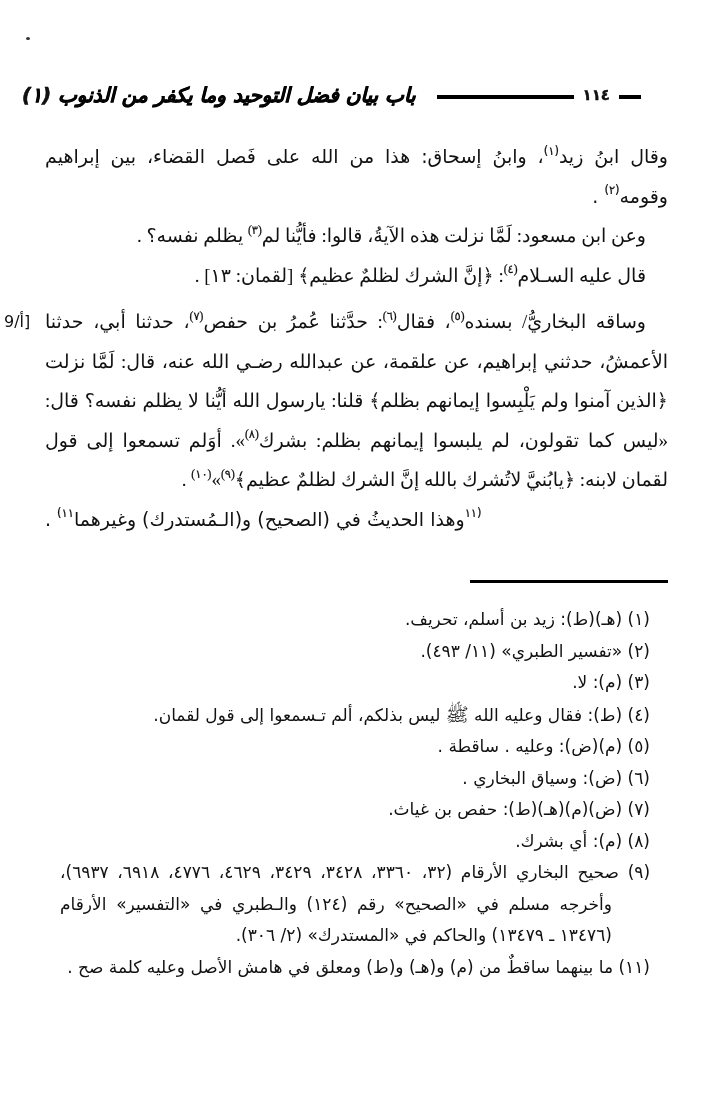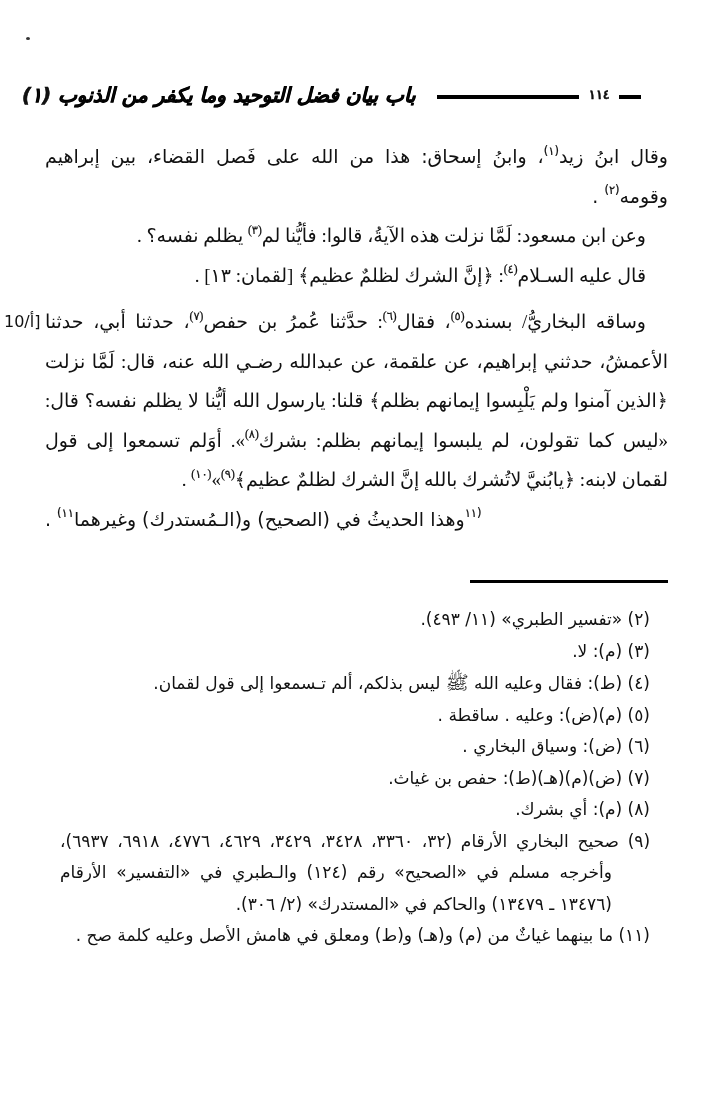--- a/index.html
+++ b/index.html
@@ -15,23 +15,22 @@
   .speck{position:absolute;left:26px;top:37px;width:4px;height:3px;background:#333;border-radius:50%;}
 
   
   .header{
     position:absolute;top:82px;left:22px;right:72px;height:26px;
     display:flex;direction:rtl;align-items:center;
   }
   .hdr-dash{width:22px;height:4px;background:#000;flex:0 0 auto;margin-top:4px;}
   .hdr-num{
     flex:0 0 auto;margin:4px 9px;
-    font-size:12px;font-weight:bold;-webkit-text-stroke:0.4px #000;
+    font-size:15px;font-weight:bold;-webkit-text-stroke:0.4px #000;
     white-space:nowrap;
-    font-family:Liberation Mono, monospace;
   }
   .hdr-rule{flex:1 1 auto;height:3.5px;background:#000;margin-top:4px;}
   .hdr-title{
     flex:0 0 auto;margin-right:21px;
     font-size:20px;font-weight:bold;-webkit-text-stroke:0.6px #000;
     white-space:nowrap;letter-spacing:-0.3px;font-style:italic;
   }
 
   
   .body-text{
@@ -72,41 +71,42 @@
 
   <div class="speck"></div>
 
   <div class="header">
     <div class="hdr-dash"></div>
     <div class="hdr-num">١١٤</div>
     <div class="hdr-rule"></div>
     <div class="hdr-title">باب بيان فضل التوحيد وما يكفر من الذنوب (١)</div>
   </div>
 
-  <div class="margin-note">[أ/10</div>
+  <div class="margin-note">[أ/9</div>
 
   <div class="body-text">
     <p><span>وقال ابنُ زيد</span><sup class="ref">(١)</sup><span>، وابنُ إسحاق: هذا من الله على فَصل القضاء، بين إبراهيم وقومه</span><sup class="ref">(٢)</sup><span> .</span></p>
 
     <p class="para-indent"><span>وعن ابن مسعود: لَمَّا نزلت هذه الآيةُ، قالوا: فأيُّنا لم</span><sup class="ref">(٣)</sup><span> يظلم نفسه؟ .</span></p>
 
     <p class="para-indent"><span>قال عليه السـلام</span><sup class="ref">(٤)</sup><span>: ﴿إنَّ الشرك لظلمٌ عظيم﴾ [لقمان: ١٣] .</span></p>
 
     <p class="para-indent para-gap"><span>وساقه البخاريُّ/ بسنده</span><sup class="ref">(٥)</sup><span>، فقال</span><sup class="ref">(٦)</sup><span>: حدَّثنا عُمرُ بن حفص</span><sup class="ref">(٧)</sup><span>، حدثنا أبي، حدثنا الأعمشُ، حدثني إبراهيم، عن علقمة، عن عبدالله رضـي الله عنه، قال: لَمَّا نزلت ﴿الذين آمنوا ولم يَلْبِسوا إيمانهم بظلم﴾ قلنا: يارسول الله أيُّنا لا يظلم نفسه؟ قال: «ليس كما تقولون، لم يلبسوا إيمانهم بظلم: بشرك</span><sup class="ref">(٨)</sup><span>». أوَلم تسمعوا إلى قول لقمان لابنه: ﴿يابُنيَّ لاتُشرك بالله إنَّ الشرك لظلمٌ عظيم﴾</span><sup class="ref">(٩)</sup><span>»</span><sup class="ref">(١٠)</sup><span> .</span></p>
 
     <p class="para-center"><sup class="ref">(١١</sup><span>وهذا الحديثُ في (الصحيح) و(الـمُستدرك) وغيرهما</span><sup class="ref">١١)</sup><span> .</span></p>
   </div>
 
   <div class="fn-rule"></div>
 
   <div class="footnotes">
+    <p class="fn"><span class="fn-num">(١)</span> <span>(هـ)(ط): زيد بن أسلم، تحريف.</span></p>
     <p class="fn"><span class="fn-num">(٢)</span> <span>«تفسير الطبري» (١١/ ٤٩٣).</span></p>
     <p class="fn"><span class="fn-num">(٣)</span> <span>(م): لا.</span></p>
     <p class="fn"><span class="fn-num">(٤)</span> <span>(ط): فقال وعليه الله </span><span class="saw">ﷺ</span><span> ليس بذلكم، ألم تـسمعوا إلى قول لقمان.</span></p>
     <p class="fn"><span class="fn-num">(٥)</span> <span>(م)(ض): وعليه . ساقطة .</span></p>
     <p class="fn"><span class="fn-num">(٦)</span> <span>(ض): وسياق البخاري .</span></p>
     <p class="fn"><span class="fn-num">(٧)</span> <span>(ض)(م)(هـ)(ط): حفص بن غياث.</span></p>
     <p class="fn"><span class="fn-num">(٨)</span> <span>(م): أي بشرك.</span></p>
     <p class="fn"><span class="fn-num">(٩)</span> <span>صحيح البخاري الأرقام (٣٢، ٣٣٦٠، ٣٤٢٨، ٣٤٢٩، ٤٦٢٩، ٤٧٧٦، ٦٩١٨، ٦٩٣٧)، وأخرجه مسلم في «الصحيح» رقم (١٢٤) والـطبري في «التفسير» الأرقام (١٣٤٧٦ ـ ١٣٤٧٩) والحاكم في «المستدرك» (٢/ ٣٠٦).</span></p>
-    <p class="fn"><span class="fn-num">(١١)</span> <span>ما بينهما غياثٌ من (م) و(هـ) و(ط) ومعلق في هامش الأصل وعليه كلمة صح .</span></p>
+    <p class="fn"><span class="fn-num">(١١)</span> <span>ما بينهما ساقطٌ من (م) و(هـ) و(ط) ومعلق في هامش الأصل وعليه كلمة صح .</span></p>
   </div>
 
 </div>
 
 </body></html>

